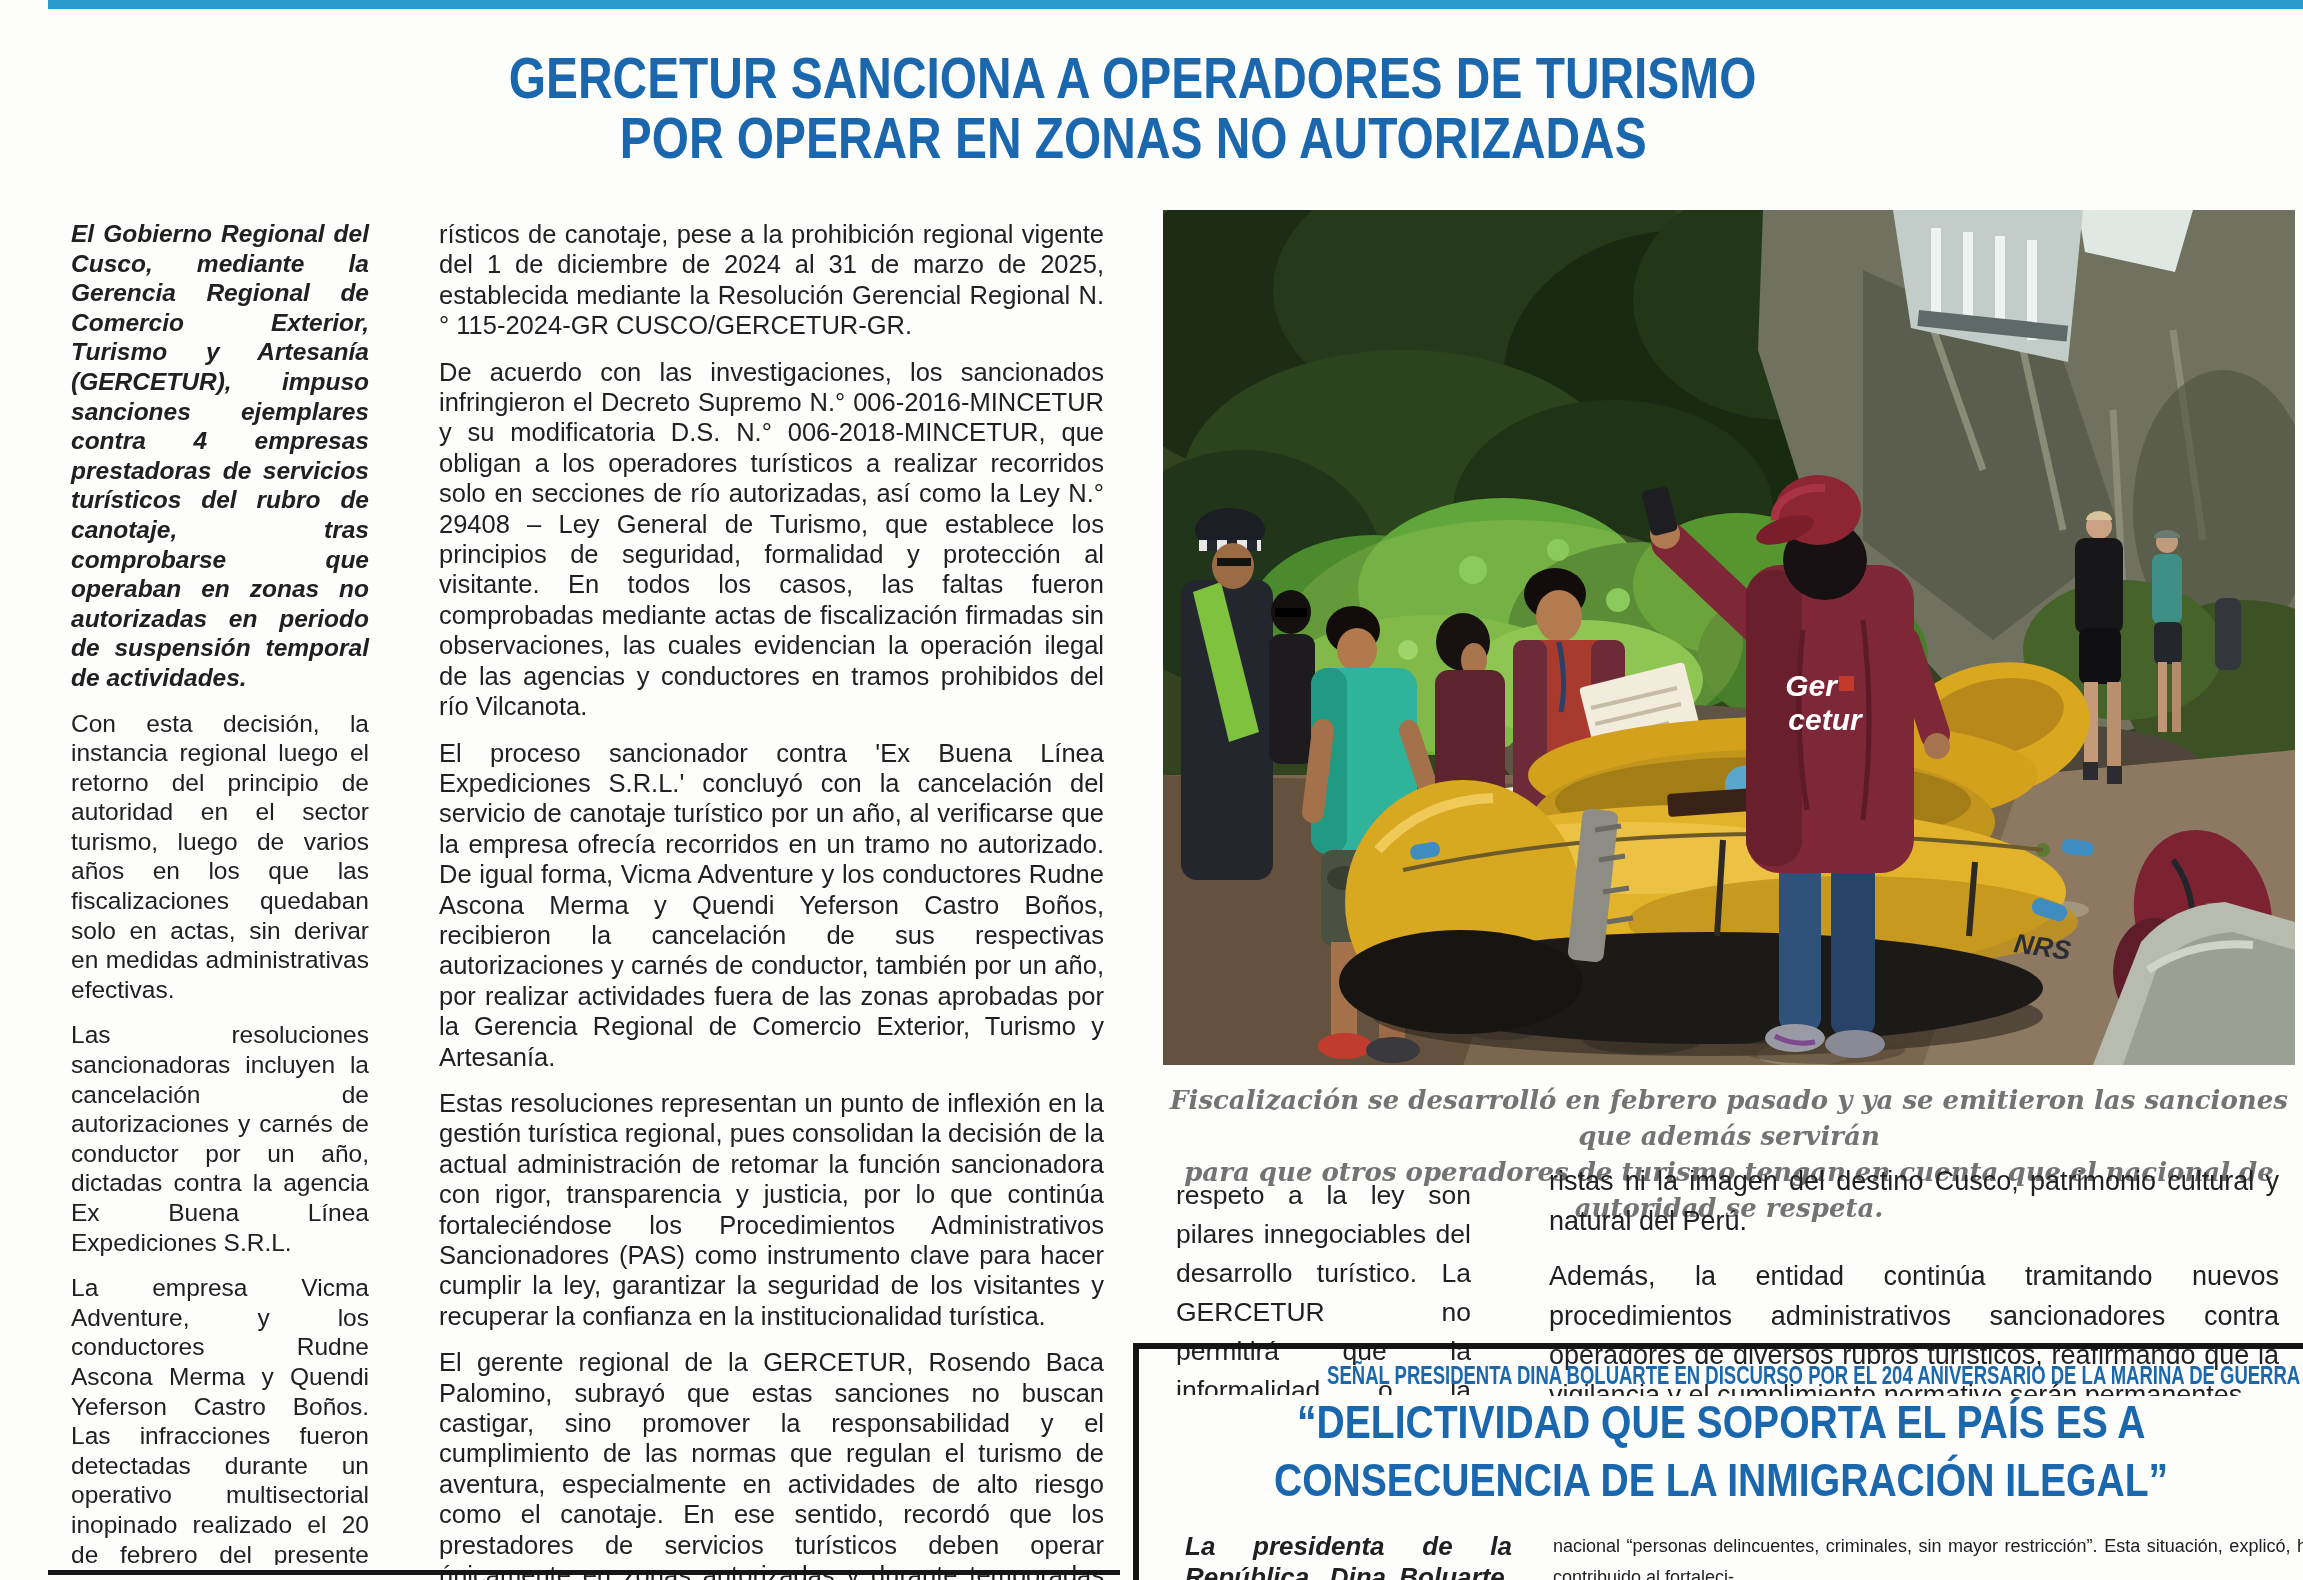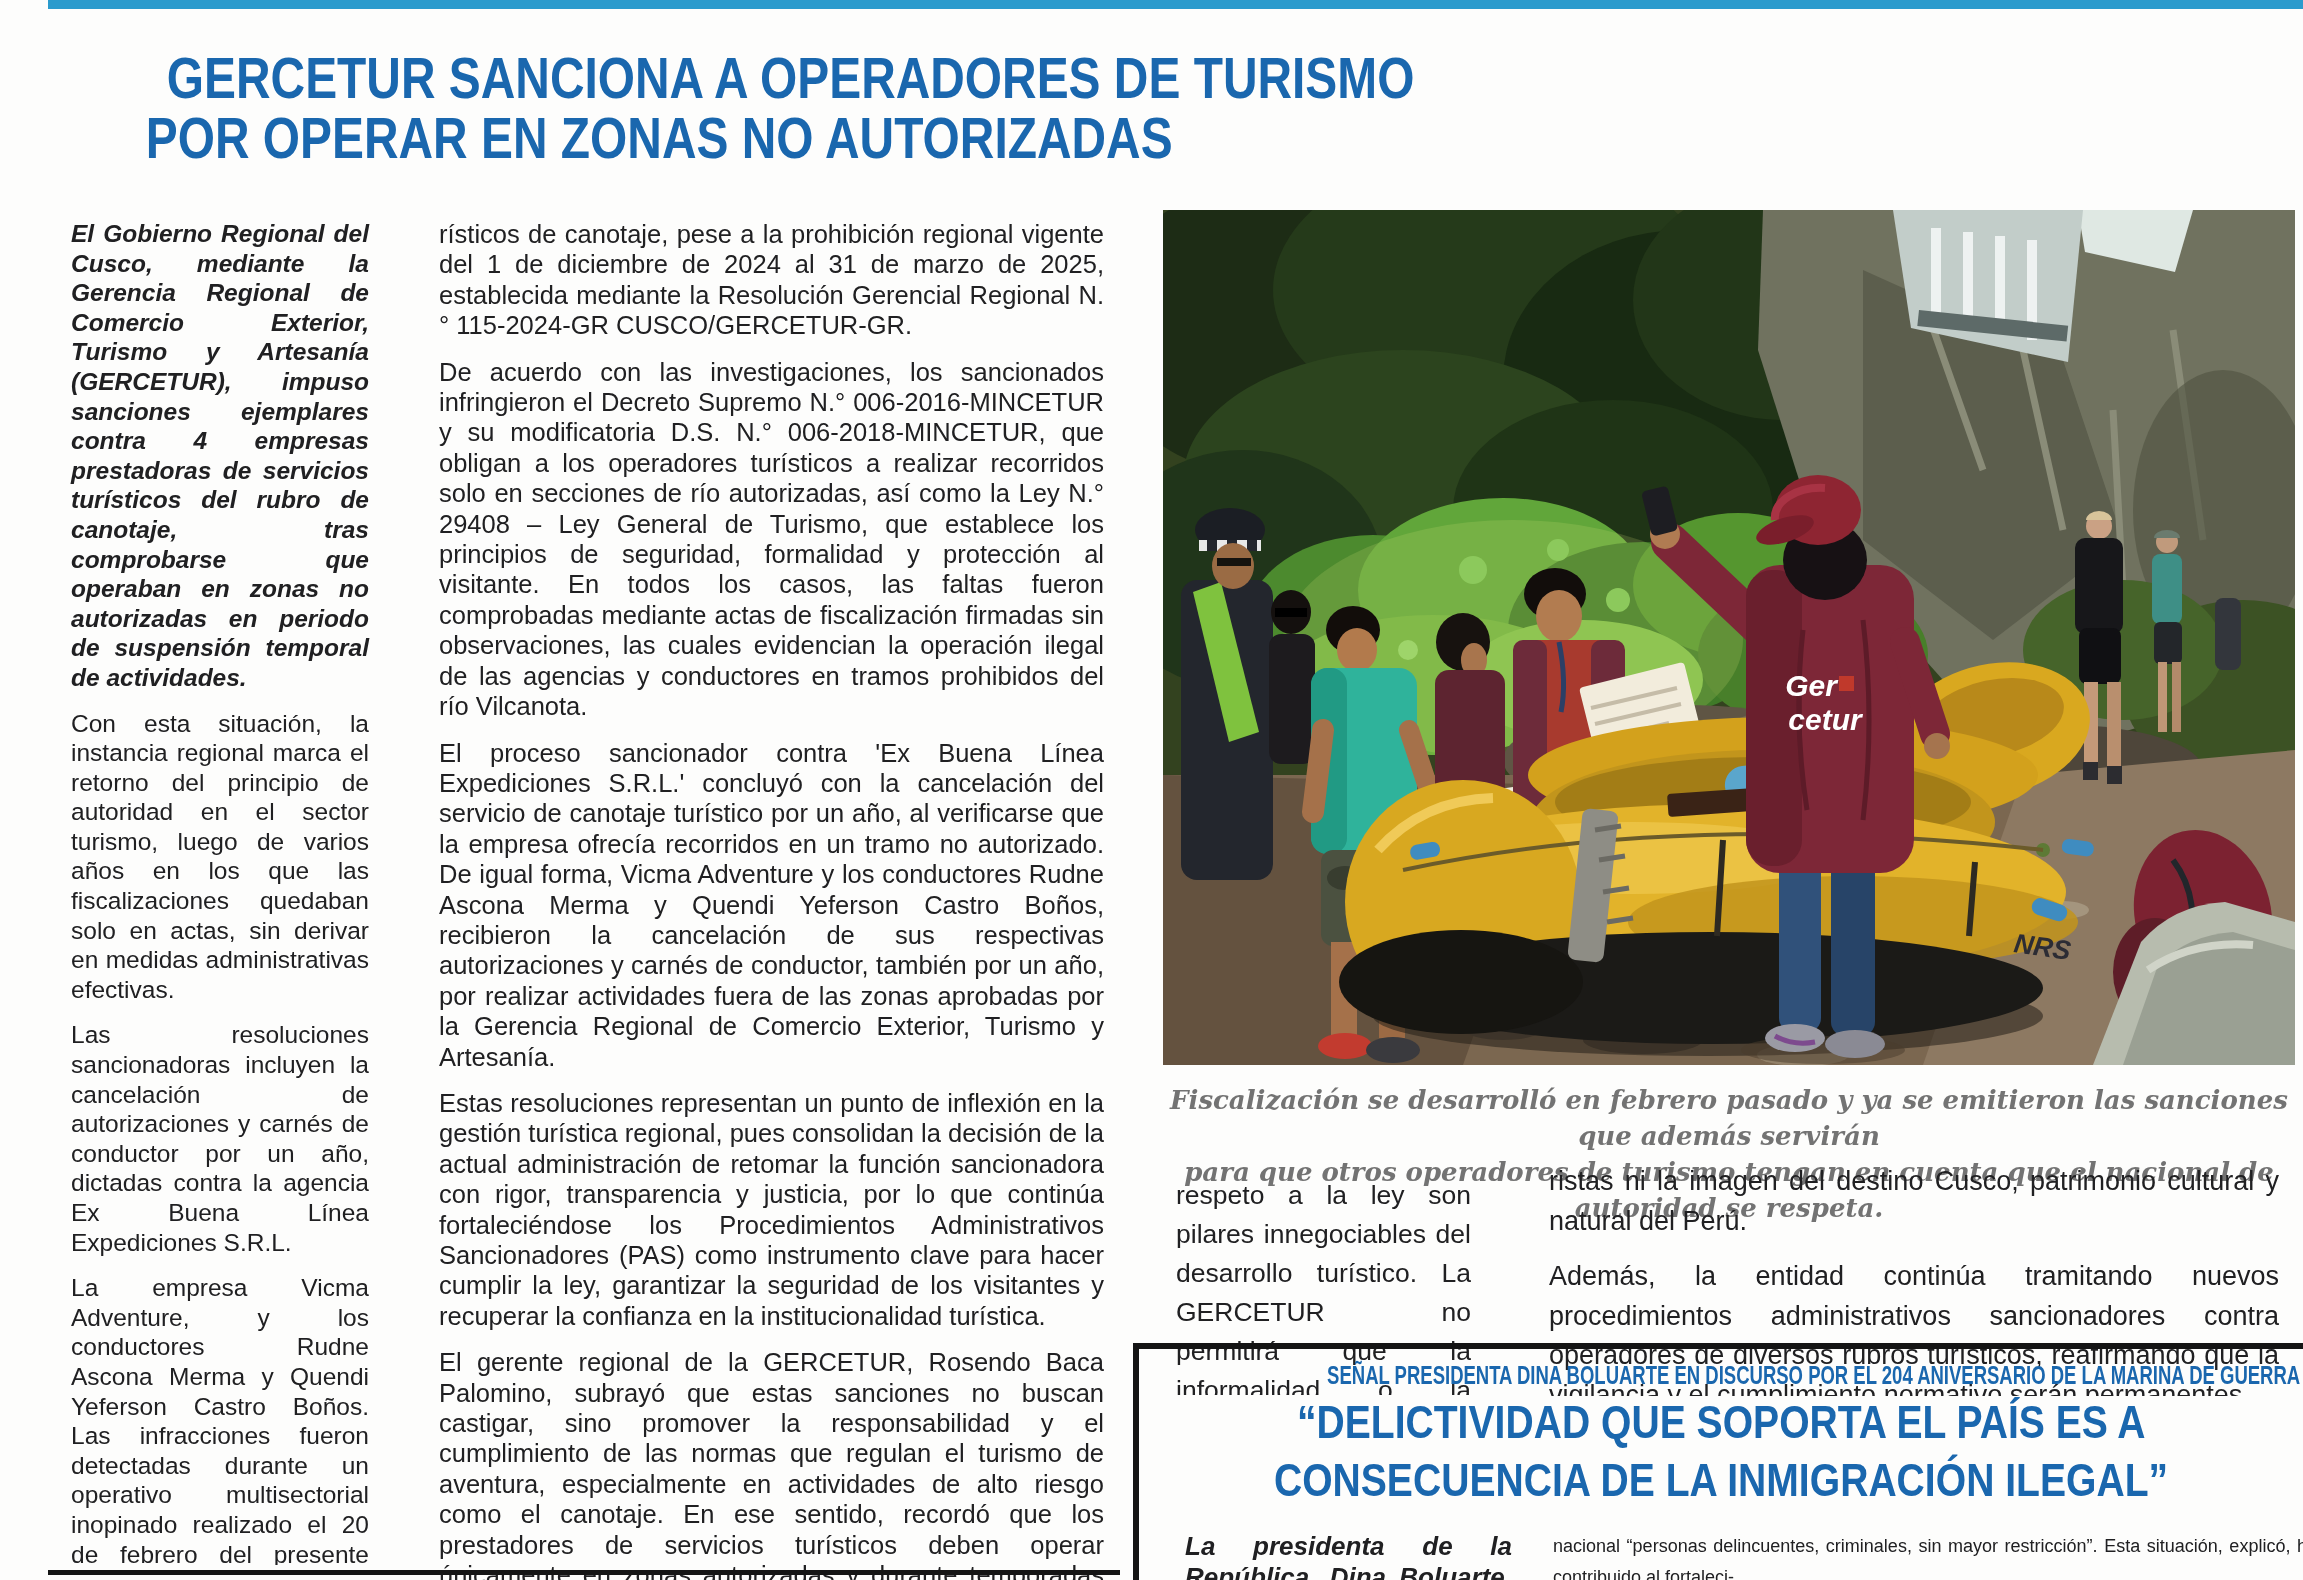--- a/index.html
+++ b/index.html
@@ -4,21 +4,21 @@
 <style>
   html,body{margin:0;padding:0;background:#ffffff;}
   .page{position:relative;width:2303px;height:1580px;background:#fdfdfc;
         font-family:"Liberation Sans",sans-serif;color:#202022;overflow:hidden;}
   .abs{position:absolute;}
   p{margin:16px;}
   .justify{text-align:justify;hyphens:auto;}
   .topbar{left:48px;top:0;width:2255px;height:9px;background:#2b9bcd;}
   .kicker-main{left:48px;top:12px;width:2170px;text-align:center;
        font-weight:700;font-size:31px;line-height:34px;color:#1a67ae;white-space:nowrap;}
-  .headline-main{left:48px;top:48px;width:2170px;
+  .headline-main{left:48px;top:48px;width:2170px;text-align:center;
        font-weight:700;font-size:57px;line-height:60px;color:#1a67ae;}
   .cond{display:inline-block;transform:scaleX(0.84);transform-origin:center;white-space:nowrap;}
   .cond78{display:inline-block;transform:scaleX(0.78);transform-origin:center;white-space:nowrap;}
   .cond74{display:inline-block;transform:scaleX(0.74);transform-origin:center;white-space:nowrap;}
   .col1{left:55px;top:203px;width:330px;height:1362px;overflow:hidden;
        font-size:24.5px;line-height:29.6px;}
   .col2{left:423px;top:203px;width:697px;height:1377px;overflow:hidden;
        font-size:25.5px;line-height:30.4px;}
   .lead{font-weight:700;font-style:italic;}
   .photo-box{left:1163px;top:210px;width:1132px;height:855px;background:#4a5a3a;overflow:hidden;}
@@ -50,21 +50,21 @@
   <div class="abs topbar"></div>
 
 
   <div class="abs headline-main">
     <div><span class="cond">GERCETUR SANCIONA A OPERADORES DE TURISMO</span></div>
     <div><span class="cond">POR OPERAR EN ZONAS NO AUTORIZADAS</span></div>
   </div>
 
   <div class="abs col1 justify">
     <p class="lead">El Gobierno Regional del Cusco, mediante la Gerencia Regional de Comercio Exterior, Turismo y Artesanía (GERCETUR), impuso sanciones ejemplares contra 4 empresas prestadoras de servicios turísticos del rubro de canotaje, tras comprobarse que operaban en zonas no autorizadas en periodo de suspensión temporal de actividades.</p>
-    <p>Con esta situación, la instancia regional marca el retorno del principio de autoridad en el sector turismo, luego de varios años en los que las fiscalizaciones quedaban solo en actas, sin derivar en medidas administrativas efectivas.</p>
+    <p>Con esta decisión, la instancia regional luego el retorno del principio de autoridad en el sector turismo, luego de varios años en los que las fiscalizaciones quedaban solo en actas, sin derivar en medidas administrativas efectivas.</p>
     <p>Las resoluciones sancionadoras incluyen la cancelación de autorizaciones y carnés de conductor por un año, dictadas contra la agencia Ex Buena Línea Expediciones S.R.L.</p>
     <p>La empresa Vicma Adventure, y los conductores Rudne Ascona Merma y Quendi Yeferson Castro Boños. Las infracciones fueron detectadas durante un operativo multisectorial inopinado realizado el 20 de febrero del presente año en la zona del Puente Antiguo de Maranura, distrito de Maranura, provincia de La Convención, con el apoyo de la Policía Nacional del Perú. Durante la diligencia se constató la prestación de servicios tu-</p>
   </div>
 
   <div class="abs col2 justify">
     <p>rísticos de canotaje, pese a la prohibición regional vigente del 1 de diciembre de 2024 al 31 de marzo de 2025, establecida mediante la Resolución Gerencial Regional N.° 115-2024-GR CUSCO/GERCETUR-GR.</p>
     <p>De acuerdo con las investigaciones, los sancionados infringieron el Decreto Supremo N.° 006-2016-MINCETUR y su modificatoria D.S. N.° 006-2018-MINCETUR, que obligan a los operadores turísticos a realizar recorridos solo en secciones de río autorizadas, así como la Ley N.° 29408 – Ley General de Turismo, que establece los principios de seguridad, formalidad y protección al visitante. En todos los casos, las faltas fueron comprobadas mediante actas de fiscalización firmadas sin observaciones, las cuales evidencian la operación ilegal de las agencias y conductores en tramos prohibidos del río Vilcanota.</p>
     <p>El proceso sancionador contra 'Ex Buena Línea Expediciones S.R.L.' concluyó con la cancelación del servicio de canotaje turístico por un año, al verificarse que la empresa ofrecía recorridos en un tramo no autorizado. De igual forma, Vicma Adventure y los conductores Rudne Ascona Merma y Quendi Yeferson Castro Boños, recibieron la cancelación de sus respectivas autorizaciones y carnés de conductor, también por un año, por realizar actividades fuera de las zonas aprobadas por la Gerencia Regional de Comercio Exterior, Turismo y Artesanía.</p>
     <p>Estas resoluciones representan un punto de inflexión en la gestión turística regional, pues consolidan la decisión de la actual administración de retomar la función sancionadora con rigor, transparencia y justicia, por lo que continúa fortaleciéndose los Procedimientos Administrativos Sancionadores (PAS) como instrumento clave para hacer cumplir la ley, garantizar la seguridad de los visitantes y recuperar la confianza en la institucionalidad turística.</p>
     <p>El gerente regional de la GERCETUR, Rosendo Baca Palomino, subrayó que estas sanciones no buscan castigar, sino promover la responsabilidad y el cumplimiento de las normas que regulan el turismo de aventura, especialmente en actividades de alto riesgo como el canotaje. En ese sentido, recordó que los prestadores de servicios turísticos deben operar únicamente en zonas autorizadas y durante temporadas seguras, respetando las evaluaciones técnicas emitidas por la Comisión Técnica de Canotaje.</p>

